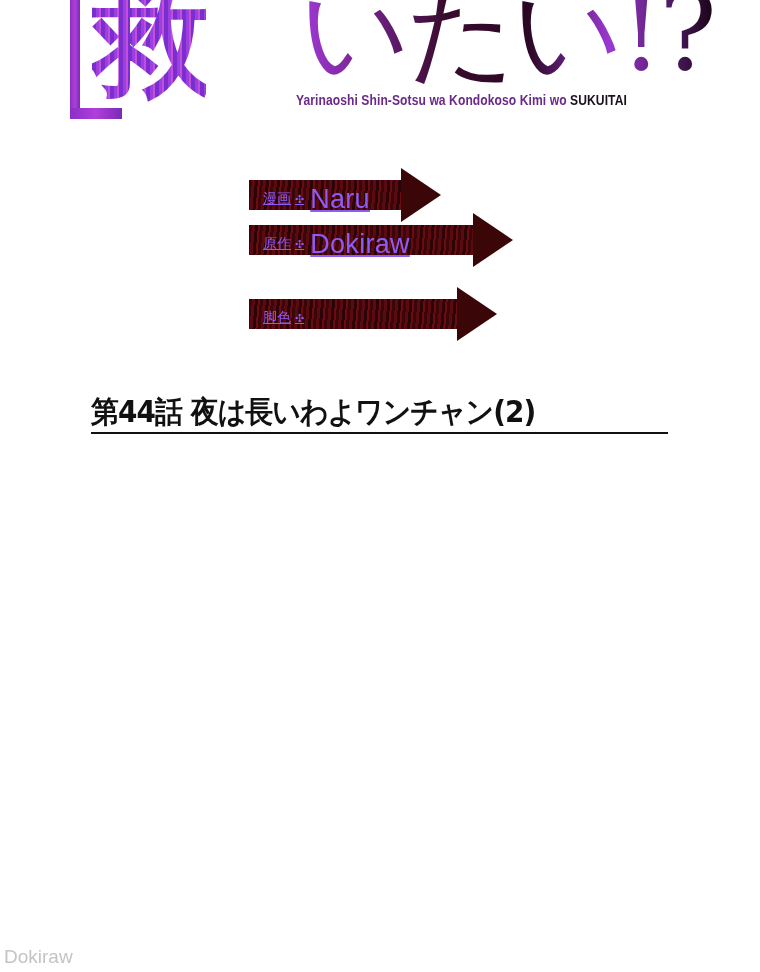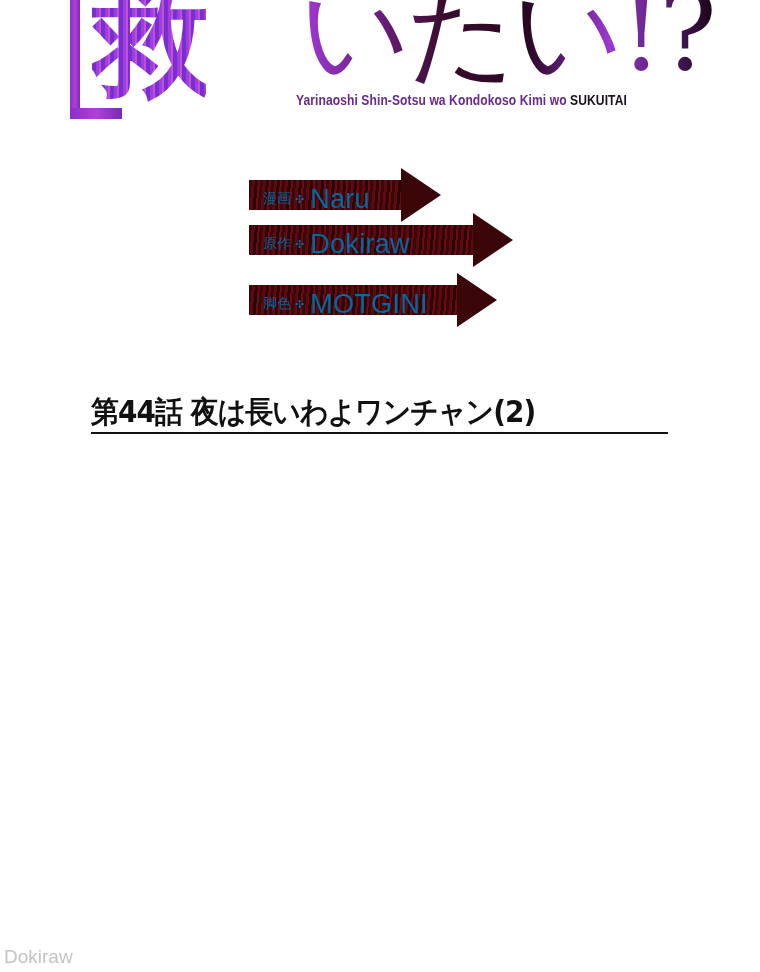--- a/index.html
+++ b/index.html
@@ -11,21 +11,21 @@
      background:repeating-linear-gradient(90deg,#7b2ed0 0 4px,#9b3fe0 4px 7px,#c24fd8 7px 9px); -webkit-background-clip:text; background-clip:text; -webkit-text-fill-color:transparent; }
   .logo-kana { position:absolute; left:300px; top:-38px; font-family:"DejaVu Serif", serif; font-size:108px; line-height:140px; letter-spacing:-4px;
      background:linear-gradient(90deg,#a238d8 0%,#3a0b2e 35%,#2a0722 55%,#9b38d0 75%,#1a0518 100%); -webkit-background-clip:text; background-clip:text; -webkit-text-fill-color:transparent; }
   .logo-sub { position:absolute; left:296px; top:91px; font-family:"Liberation Sans", sans-serif; font-weight:bold; font-size:15.5px; color:#6a2a8a; letter-spacing:0.1px; transform:scaleX(0.78); transform-origin:left; white-space:nowrap; }
   .logo-sub b { color:#1a1020; }
 
   .credit { position:absolute; height:54px; }
   .credit .bar { position:absolute; left:0; top:12px; height:30px;
      background:repeating-linear-gradient(95deg,#3a0608 0 3px,#5a0a10 3px 6px,#2a0406 6px 9px,#6b0c14 9px 11px); }
   .credit .head { position:absolute; top:0; width:0; height:0; border-top:27px solid transparent; border-bottom:27px solid transparent; border-left:40px solid #3a0608; }
-  .credit .txt { position:absolute; left:14px; top:12px; height:38px; display:flex; align-items:center; color:#0369a1; white-space:nowrap; }
+  .credit .txt { position:absolute; left:14px; top:12px; height:38px; display:flex; align-items:center; color:#8b5cf6; white-space:nowrap;text-decoration:underline; }
   .credit .role { font-size:14px; margin-right:4px; }
   .credit .sep { font-size:11px; margin-right:6px; }
   .credit .name { font-family:"Liberation Sans", sans-serif; font-size:27px; letter-spacing:0.3px; }
 
   .chapter { position:absolute; left:91px; top:392px; width:578px; font-family:"DejaVu Sans", sans-serif; font-weight:bold; font-size:30px; color:#111; white-space:nowrap; letter-spacing:-1px; transform:scaleX(0.93); transform-origin:left; }
   .chapter-line { position:absolute; left:91px; top:432px; width:577px; height:2px; background:#111; }
 
   .watermark { position:absolute; left:4px; top:946px; font-family:"Liberation Sans", sans-serif; font-weight:normal; font-size:19px; color:#c4c4c4; }
 </style>
 </head>
@@ -52,26 +52,25 @@
 <div class="credit" style="left:249px; top:213px; width:264px;">
   <div class="bar" style="width:228px;"></div>
   <div class="head" style="left:224px;"></div>
   <div class="txt">
     <span class="role">原作</span>
     <span class="sep">✣</span>
     <span class="name">Dokiraw</span>
   </div>
 </div>
 
-<div class="credit" style="left:249px; top:273px; width:248px;">
+<div class="credit" style="left:249px; top:287px; width:248px;">
   <div class="bar" style="width:212px;"></div>
   <div class="head" style="left:208px;"></div>
   <div class="txt">
     <span class="role">脚色</span>
     <span class="sep">✣</span>
-    <span class="name">MOTGINI</span>
   </div>
 </div>
 
 <div class="chapter">第44話 夜は長いわよワンチャン(2)</div>
 <div class="chapter-line"></div>
 
 <div class="watermark">Dokiraw</div>
 
 </body></html>

